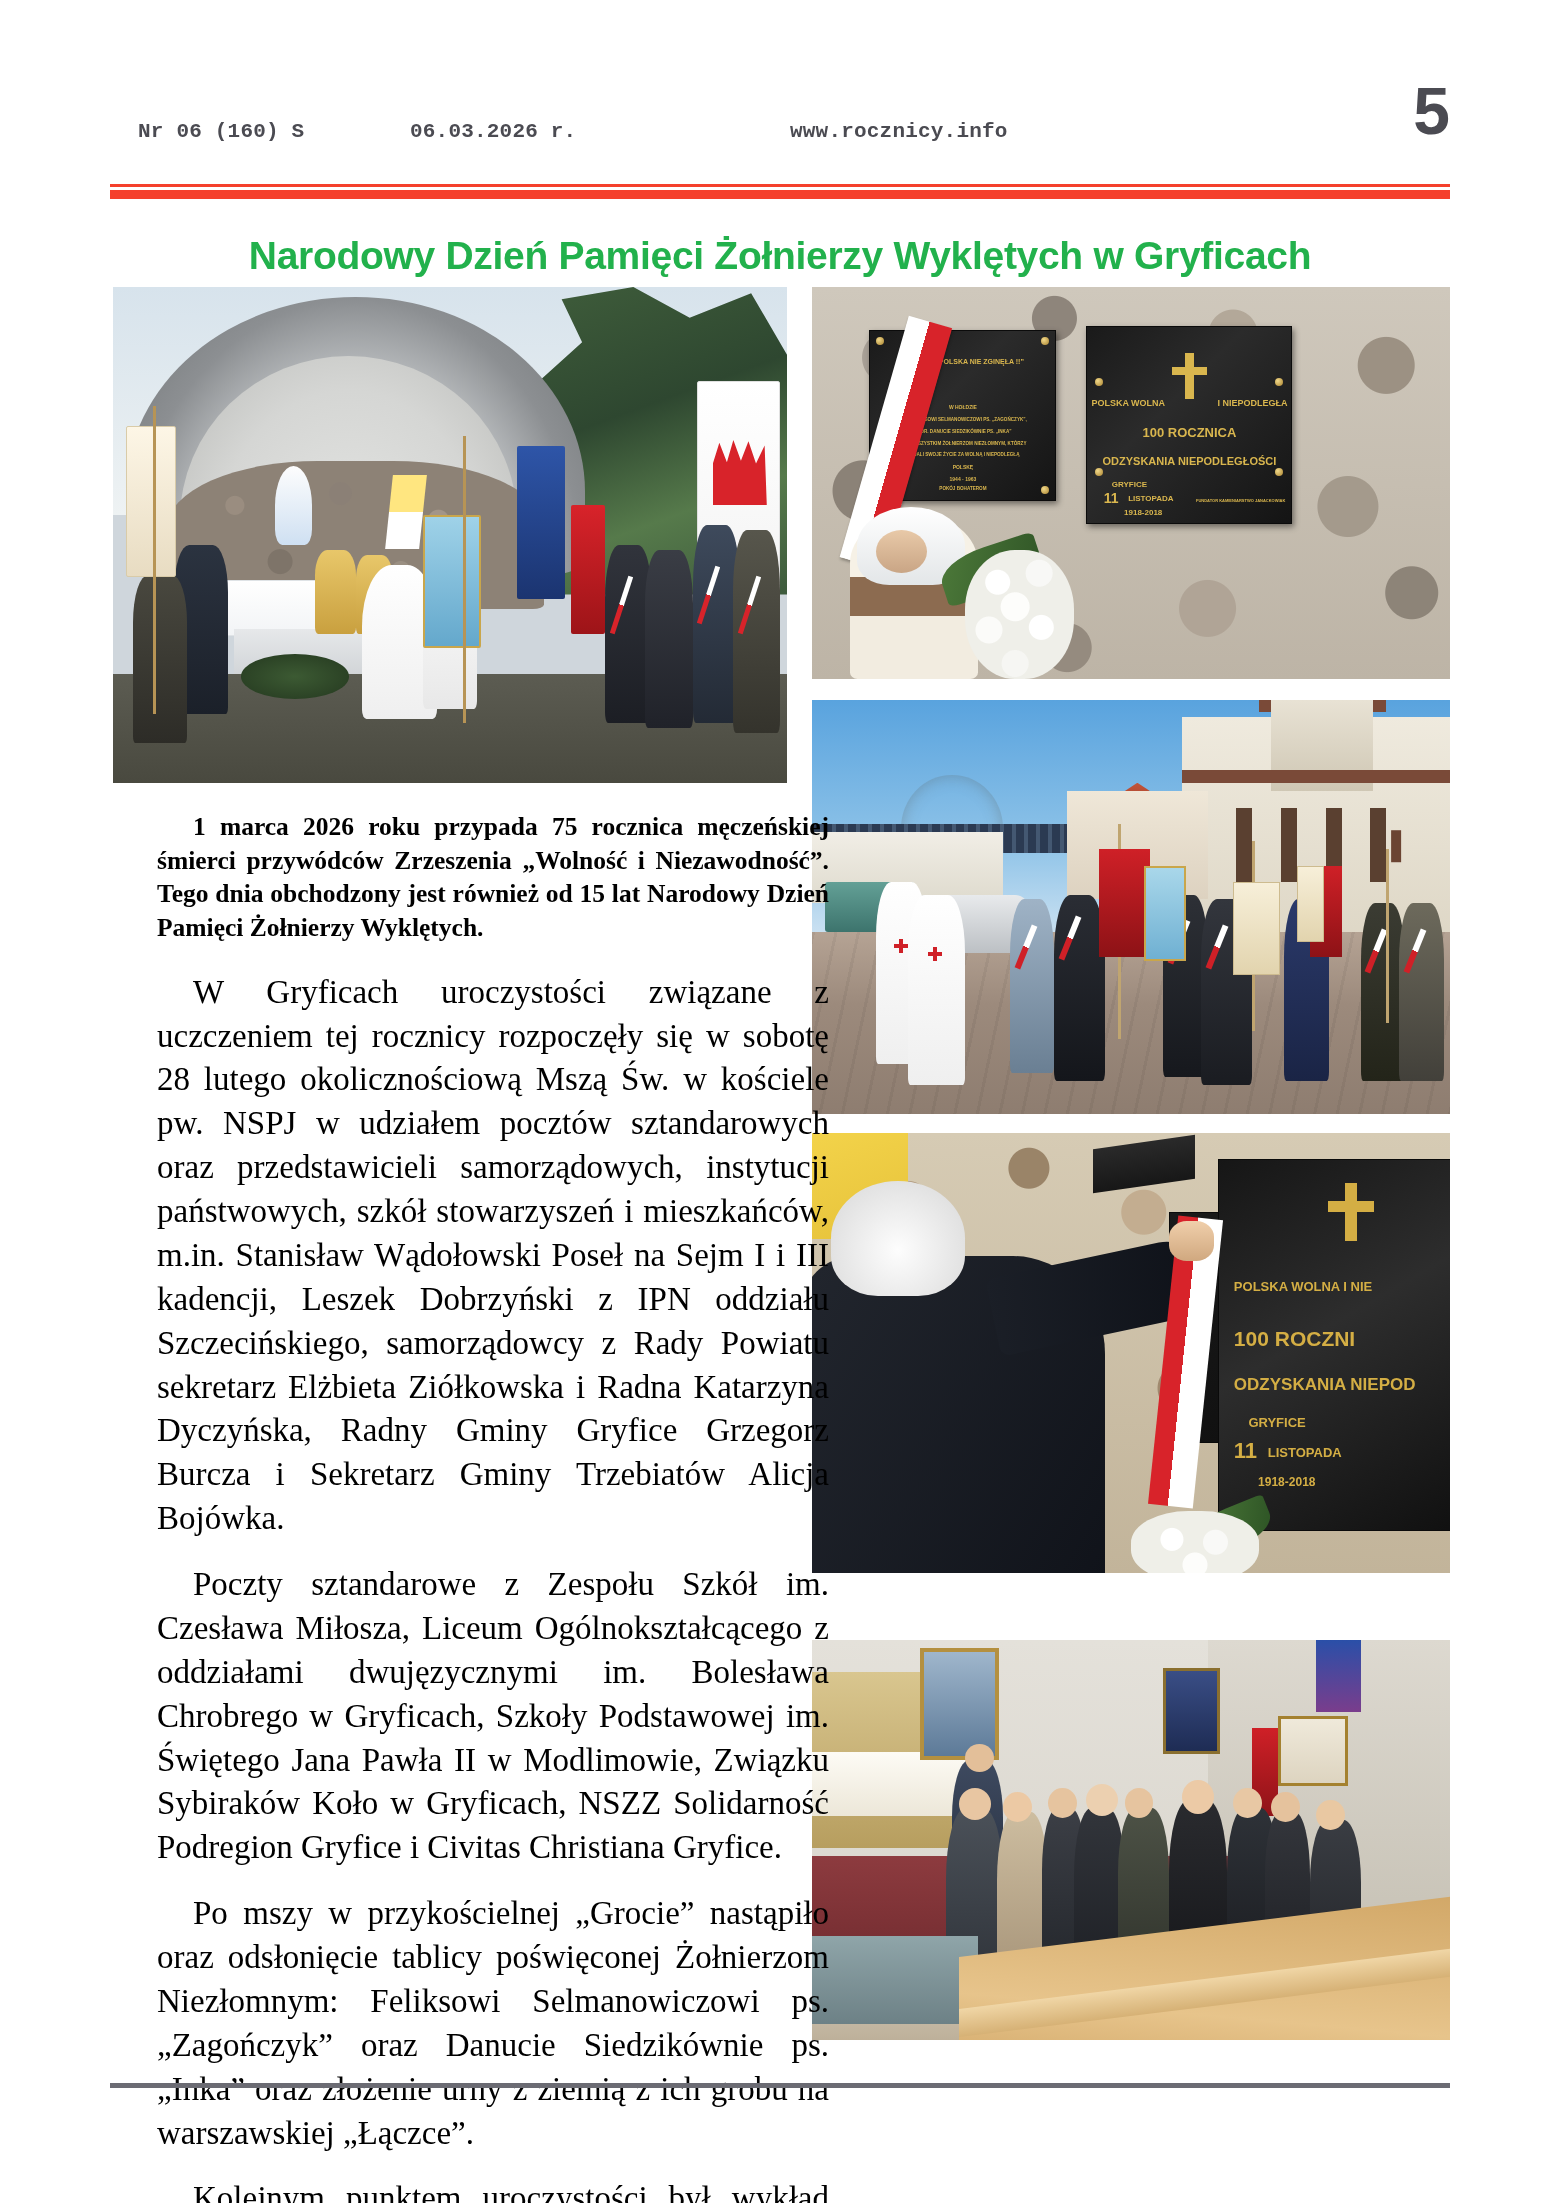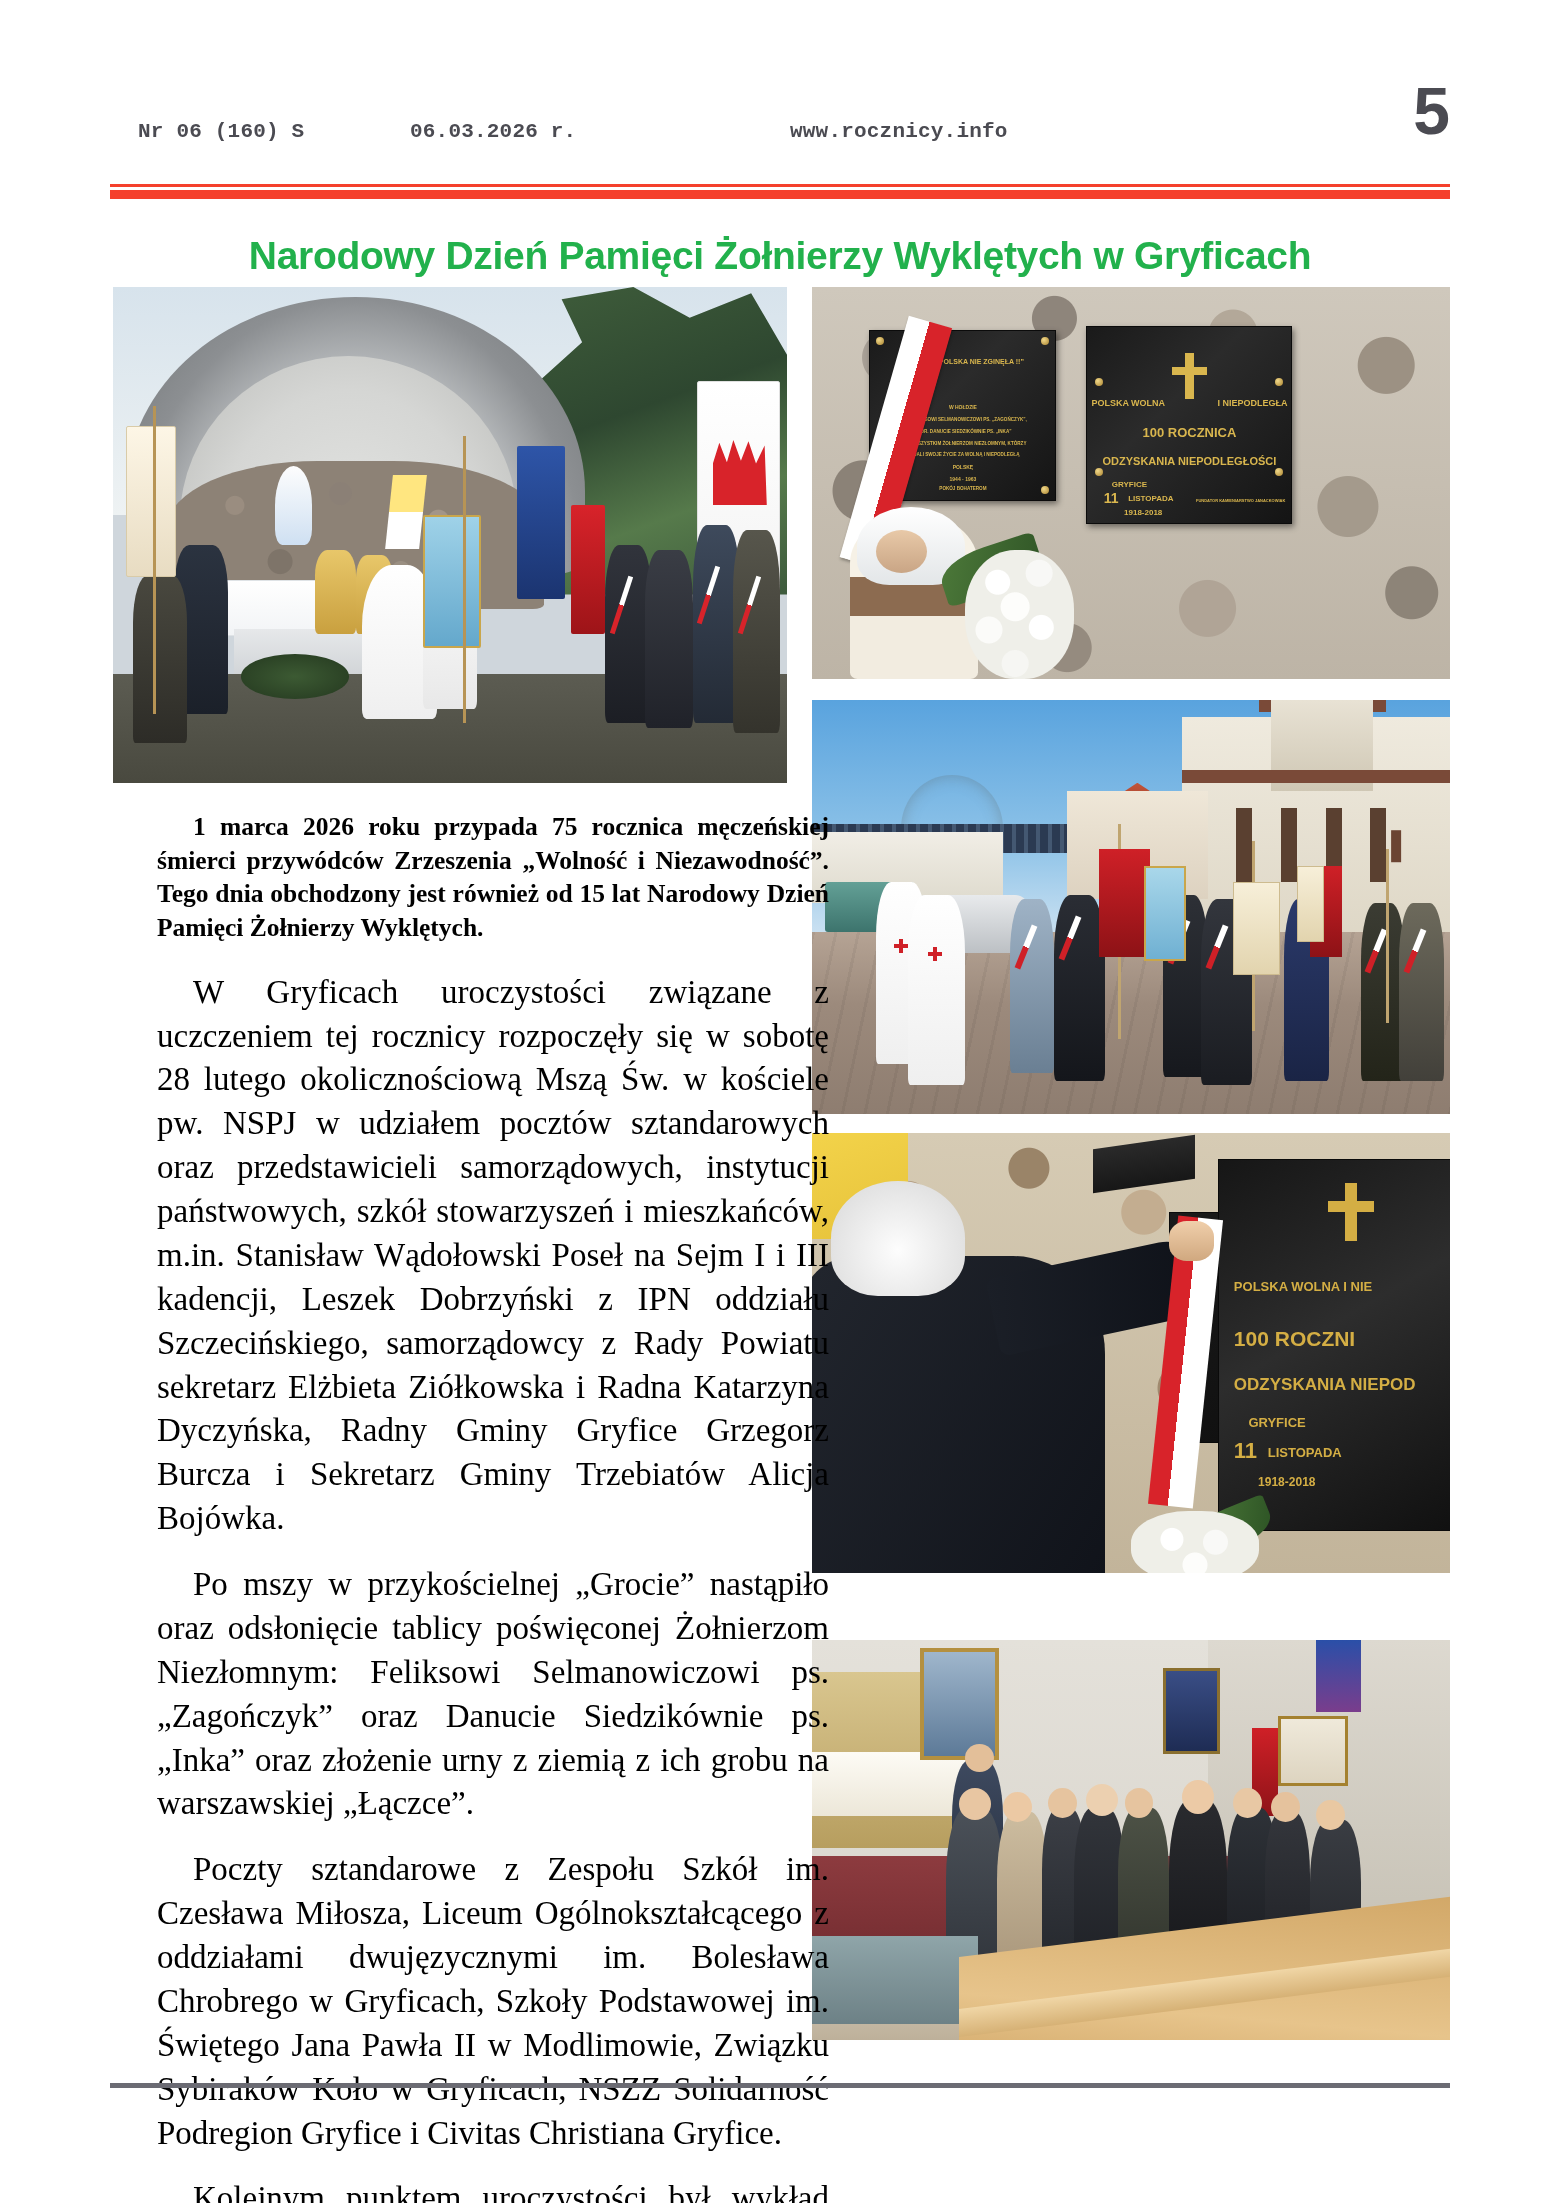--- a/index.html
+++ b/index.html
@@ -663,20 +663,20 @@
     <div class="ch-head" style="left:79%;top:40%;width:4.5%;height:7.5%;background:#e9c8a2"></div>
 
     <div class="layer ch-table"></div>
     <div class="layer ch-pew"></div>
     <div class="layer ch-pewtop"></div>
   </div>
 
   <div class="col-text">
     <p class="lead">1 marca 2026 roku przypada 75 rocznica męczeńskiej śmierci przywódców Zrzeszenia „Wolność i Niezawodność”. Tego dnia obchodzony jest również od 15 lat Narodowy Dzień Pamięci Żołnierzy Wyklętych.</p>
     <p class="para">W Gryficach uroczystości związane z uczczeniem tej rocznicy rozpoczęły się w sobotę 28 lutego okolicznościową Mszą Św. w kościele pw. NSPJ w udziałem pocztów sztandarowych oraz przedstawicieli samorządowych, instytucji państwowych, szkół stowarzyszeń i mieszkańców, m.in. Stanisław Wądołowski Poseł na Sejm I i III kadencji, Leszek Dobrzyński z IPN oddziału Szczecińskiego, samorządowcy z Rady Powiatu sekretarz Elżbieta Ziółkowska i Radna Katarzyna Dyczyńska, Radny Gminy Gryfice Grzegorz Burcza i Sekretarz Gminy Trzebiatów Alicja Bojówka.</p>
+    <p class="para">Poczty sztandarowe z Zespołu Szkół im. Czesława Miłosza, Liceum Ogólnokształcącego z oddziałami dwujęzycznymi im. Bolesława Chrobrego w Gryficach, Szkoły Podstawowej im. Świętego Jana Pawła II w Modlimowie, Związku Sybiraków Koło w Gryficach, NSZZ Solidarność Podregion Gryfice i Civitas Christiana Gryfice.</p>
     <p class="para">Po mszy w przykościelnej „Grocie” nastąpiło oraz odsłonięcie tablicy poświęconej Żołnierzom Niezłomnym: Feliksowi Selmanowiczowi ps. „Zagończyk” oraz Danucie Siedzikównie ps. „Inka” oraz złożenie urny z ziemią z ich grobu na warszawskiej „Łączce”.</p>
-    <p class="para">Poczty sztandarowe z Zespołu Szkół im. Czesława Miłosza, Liceum Ogólnokształcącego z oddziałami dwujęzycznymi im. Bolesława Chrobrego w Gryficach, Szkoły Podstawowej im. Świętego Jana Pawła II w Modlimowie, Związku Sybiraków Koło w Gryficach, NSZZ Solidarność Podregion Gryfice i Civitas Christiana Gryfice.</p>
     <p class="para">Kolejnym punktem uroczystości był wykład pracownika IPN Oddział w Szczecinie – Leszka Dobrzyńskiego „Od wrót Ostrej Bramy do katowni Gdańska. V Wileńska Brygada AK w walce o wolną Polskę” prezentujący historię działań V Wileńskiej Brygady AK oraz wiele mało znanych losów i dokonań żołnierzy, rozprawiając się z mitem że działania oddziałów partyzanckich to była przygoda – jak to często możemy zobaczyć w fabularnych filmach wojennych.</p>
   </div>
 
   <div class="rule-bottom"></div>
 
 </div>
 
 </body></html>

